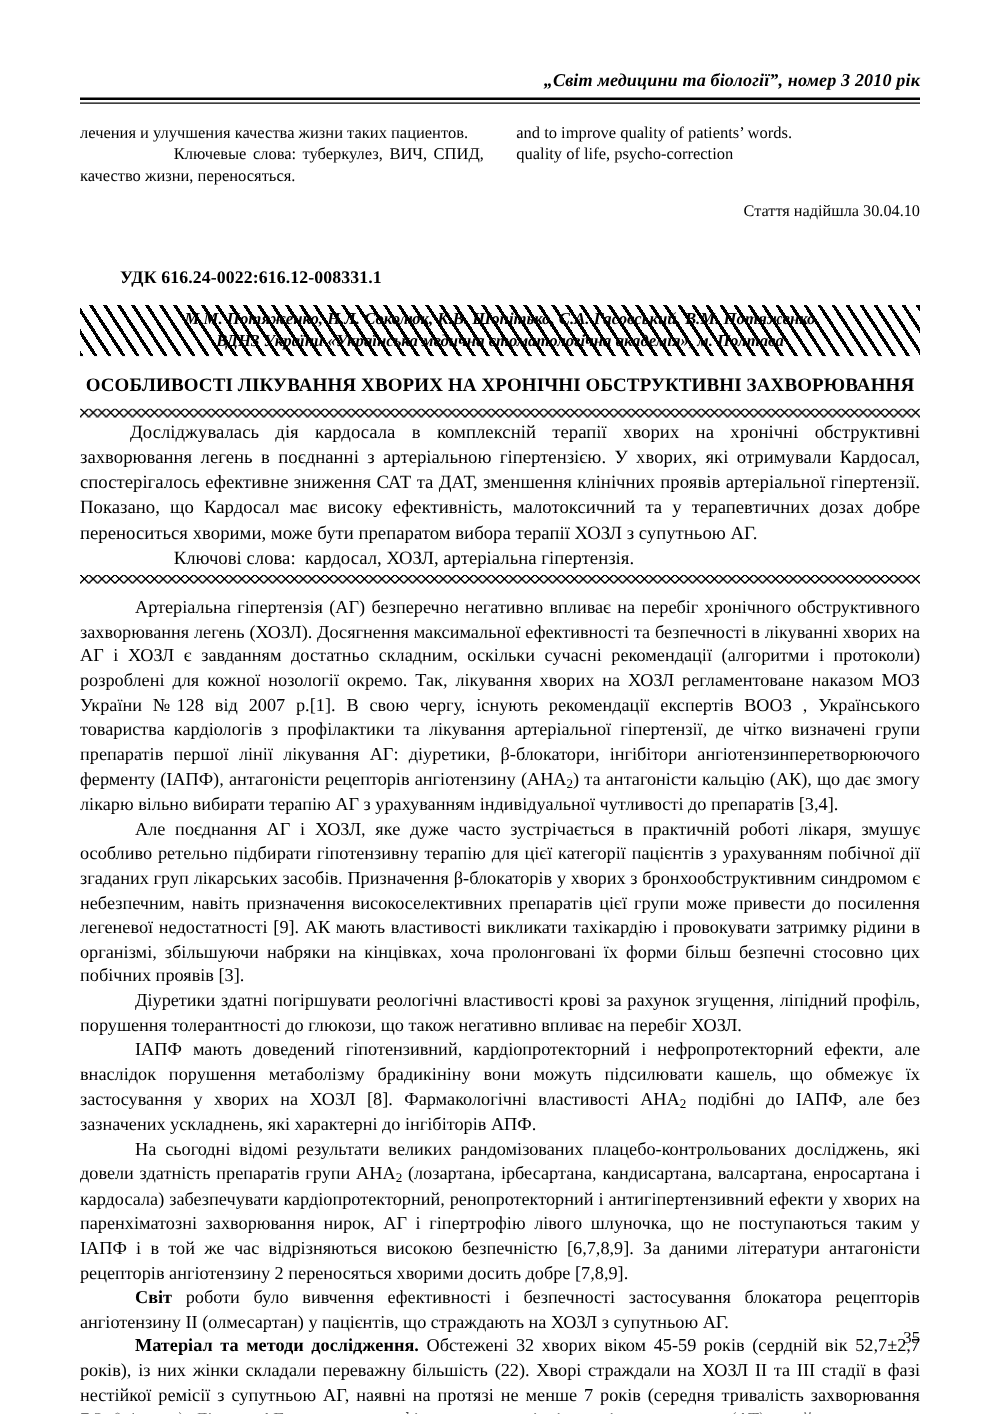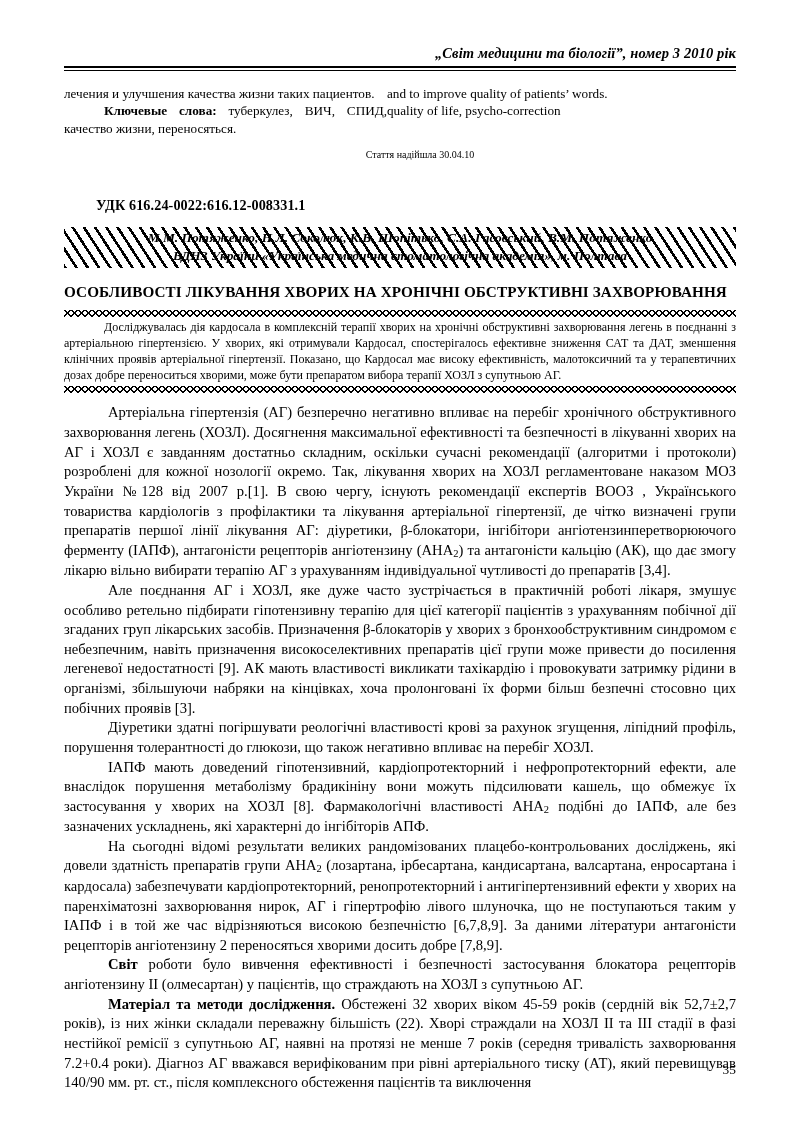--- a/index.html
+++ b/index.html
@@ -29,56 +29,59 @@
 
   
   .runhead {
     text-align: right;
     font-style: italic;
     font-weight: bold;
     font-size: 14.5px;
     letter-spacing: 0.1px;
     padding-top: 46px;
     line-height: 1.1;
+    margin-top: 12px;
   }
   .runhead-rule {
     margin-top: 4px;
     border-top: 2.4px solid #000;
     border-bottom: 0.9px solid #000;
     height: 1.6px;
     width: 100%;
   }
 
   
   .kw-wrap {
     display: flex;
     margin-top: 14px;
+    gap: 26px;
   }
   .kw-col {
     width: 323px;
     font-size: 13.2px;
     line-height: 1.33;
     text-align: justify;
   }
   .kw-col p {
     margin: 0;
   }
   .kw-col p.indent {
     text-indent: 40px;
   }
   .kw-lead {
-    font-weight: bold;
+    font-weight: normal;
+    margin-left: 35px;
   }
   .justify-stretch {
     text-align: justify;
     text-align-last: justify;
   }
   .submitted {
-    text-align: center;
-    font-size: 10px;
+    text-align: right;
+    font-size: 13px;
     margin-top: 12px;
     padding-left: 40px;
   }
 
   
   .udc {
     font-weight: bold;
     font-size: 14.2px;
     margin-top: 37px;
     letter-spacing: 0.1px;
@@ -108,21 +111,21 @@
     text-align: center;
     font-weight: bold;
     font-style: italic;
     font-size: 13.4px;
     line-height: 1.32;
     white-space: nowrap;
   }
 
   
   .title {
-    text-align: left;
+    text-align: center;
     font-weight: bold;
     font-size: 15.2px;
     line-height: 1.26;
     margin-top: 14px;
     letter-spacing: 0.1px;
   }
 
   
   .zigzag {
     height: 7px;
@@ -133,21 +136,21 @@
     background-image:
       linear-gradient(45deg, transparent 45%, #000 45%, #000 60%, transparent 60%),
       linear-gradient(-45deg, transparent 45%, #000 45%, #000 60%, transparent 60%);
   }
   .zigzag.bottom {
     margin: 3px 0 0 0;
   }
 
   
   .abstract {
-    font-size: 12px;
+    font-size: 15px;
     line-height: 1.35;
     text-align: justify;
   }
   .abstract p {
     margin: 0;
     text-indent: 40px;
   }
   .abstract p.kw {
     text-indent: 40px;
   }
@@ -211,20 +214,21 @@
     </div>
 
     <div class="title">
       <div>ОСОБЛИВОСТІ ЛІКУВАННЯ ХВОРИХ НА ХРОНІЧНІ ОБСТРУКТИВНІ ЗАХВОРЮВАННЯ</div>
     </div>
 
     <div class="zigzag"></div>
 
     <div class="abstract">
       <p>Досліджувалась дія кардосала в комплексній терапії хворих на хронічні обструктивні захворювання легень в поєднанні з артеріальною гіпертензією. У хворих, які отримували Кардосал, спостерігалось ефективне зниження САТ та ДАТ, зменшення клінічних проявів артеріальної гіпертензії. Показано, що Кардосал має високу ефективність, малотоксичний та у терапевтичних дозах добре переноситься хворими, може бути препаратом вибора терапії ХОЗЛ з супутньою АГ.</p>
+      <p class="kw"><span class="kw-lead">Ключові слова:</span>&nbsp; <span>кардосал, ХОЗЛ, артеріальна гіпертензія.</span></p>
     </div>
 
     <div class="zigzag bottom"></div>
 
     <div class="body-text">
       <p><span>Артеріальна гіпертензія (АГ) безперечно негативно впливає на перебіг хронічного обструктивного захворювання легень (ХОЗЛ). Досягнення максимальної ефективності та безпечності в лікуванні хворих на АГ і ХОЗЛ є завданням достатньо складним, оскільки сучасні рекомендації (алгоритми і протоколи) розроблені для кожної нозології окремо. Так, лікування хворих на ХОЗЛ регламентоване наказом МОЗ України №128 від 2007 р.[1]. В свою чергу, існують рекомендації експертів ВООЗ , Українського товариства кардіологів з профілактики та лікування артеріальної гіпертензії, де чітко визначені групи препаратів першої лінії лікування АГ: діуретики, β-блокатори, інгібітори ангіотензинперетворюючого ферменту (ІАПФ), антагоністи рецепторів ангіотензину (АНА</span><sub>2</sub><span>) та антагоністи кальцію (АК), що дає змогу лікарю вільно вибирати терапію АГ з урахуванням індивідуальної чутливості до препаратів [3,4].</span></p>
       <p>Але поєднання АГ і ХОЗЛ, яке дуже часто зустрічається в практичній роботі лікаря, змушує особливо ретельно підбирати гіпотензивну терапію для цієї категорії пацієнтів з урахуванням побічної дії згаданих груп лікарських засобів. Призначення β-блокаторів у хворих з бронхообструктивним синдромом є небезпечним, навіть призначення високоселективних препаратів цієї групи може привести до посилення легеневої недостатності [9]. АК мають властивості викликати тахікардію і провокувати затримку рідини в організмі, збільшуючи набряки на кінцівках, хоча пролонговані їх форми більш безпечні стосовно цих побічних проявів [3].</p>
       <p>Діуретики здатні погіршувати реологічні властивості крові за рахунок згущення, ліпідний профіль, порушення толерантності до глюкози, що також негативно впливає на перебіг ХОЗЛ.</p>
       <p><span>ІАПФ мають доведений гіпотензивний, кардіопротекторний і нефропротекторний ефекти, але внаслідок порушення метаболізму брадикініну вони можуть підсилювати кашель, що обмежує їх застосування у хворих на ХОЗЛ [8]. Фармакологічні властивості АНА</span><sub>2</sub><span> подібні до ІАПФ, але без зазначених ускладнень, які характерні до інгібіторів АПФ.</span></p>
       <p><span>На сьогодні відомі результати великих рандомізованих плацебо-контрольованих досліджень, які довели здатність препаратів групи АНА</span><sub>2</sub><span> (лозартана, ірбесартана, кандисартана, валсартана, енросартана і кардосала) забезпечувати кардіопротекторний, ренопротекторний і антигіпертензивний ефекти у хворих на паренхіматозні захворювання нирок, АГ і гіпертрофію лівого шлуночка, що не поступаються таким у ІАПФ і в той же час відрізняються високою безпечністю [6,7,8,9]. За даними літератури антагоністи рецепторів ангіотензину 2 переносяться хворими досить добре [7,8,9].</span></p>

